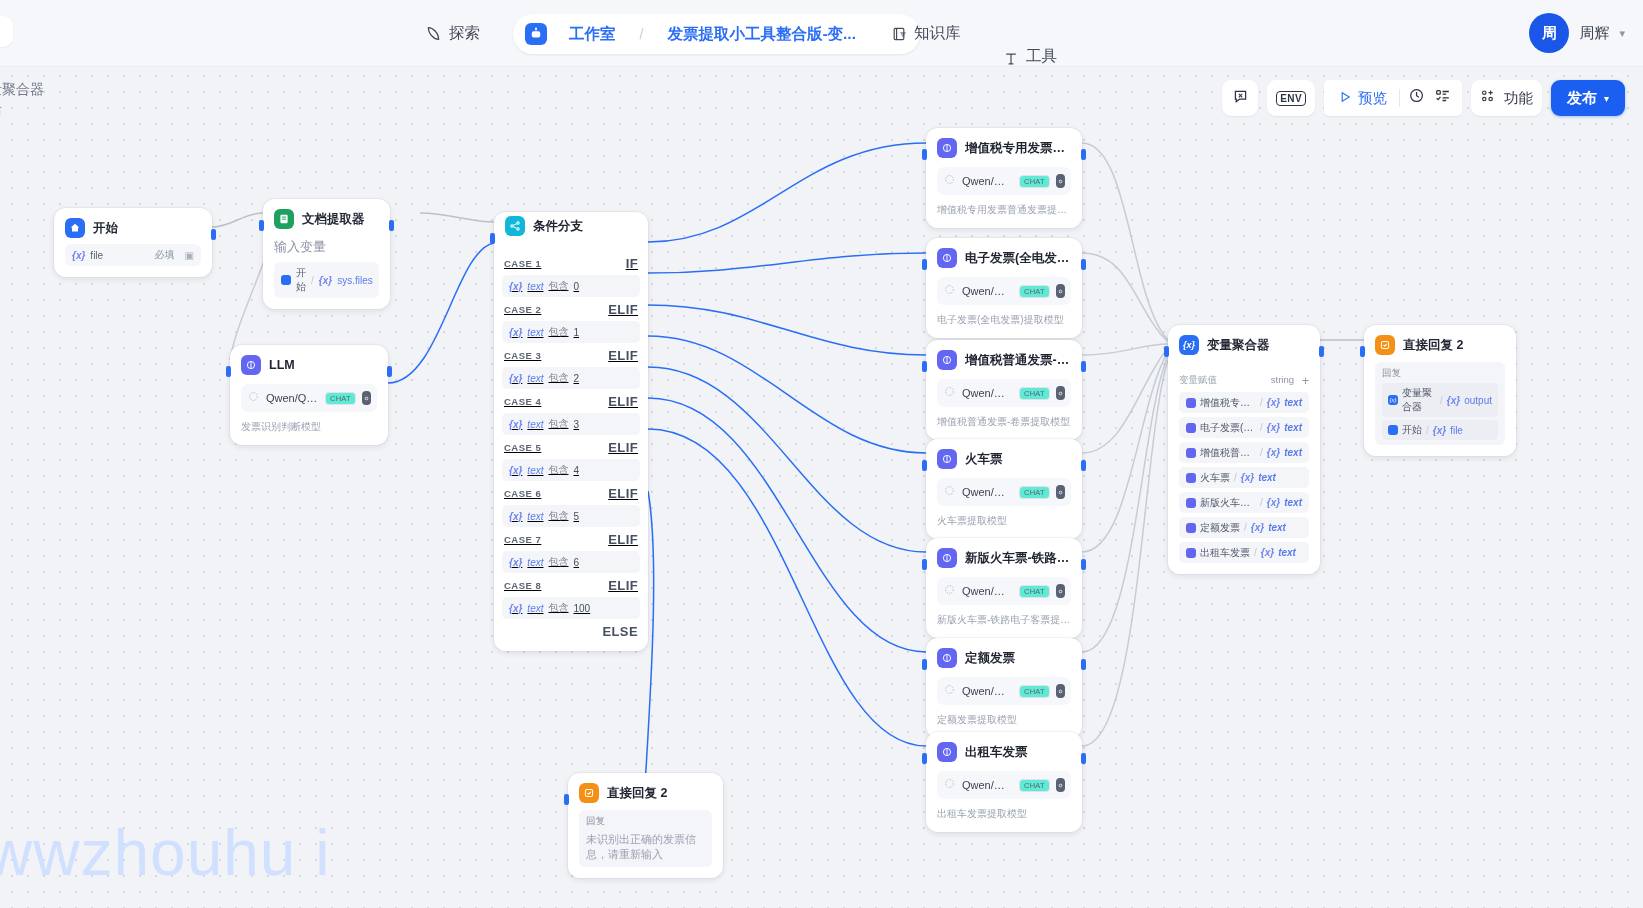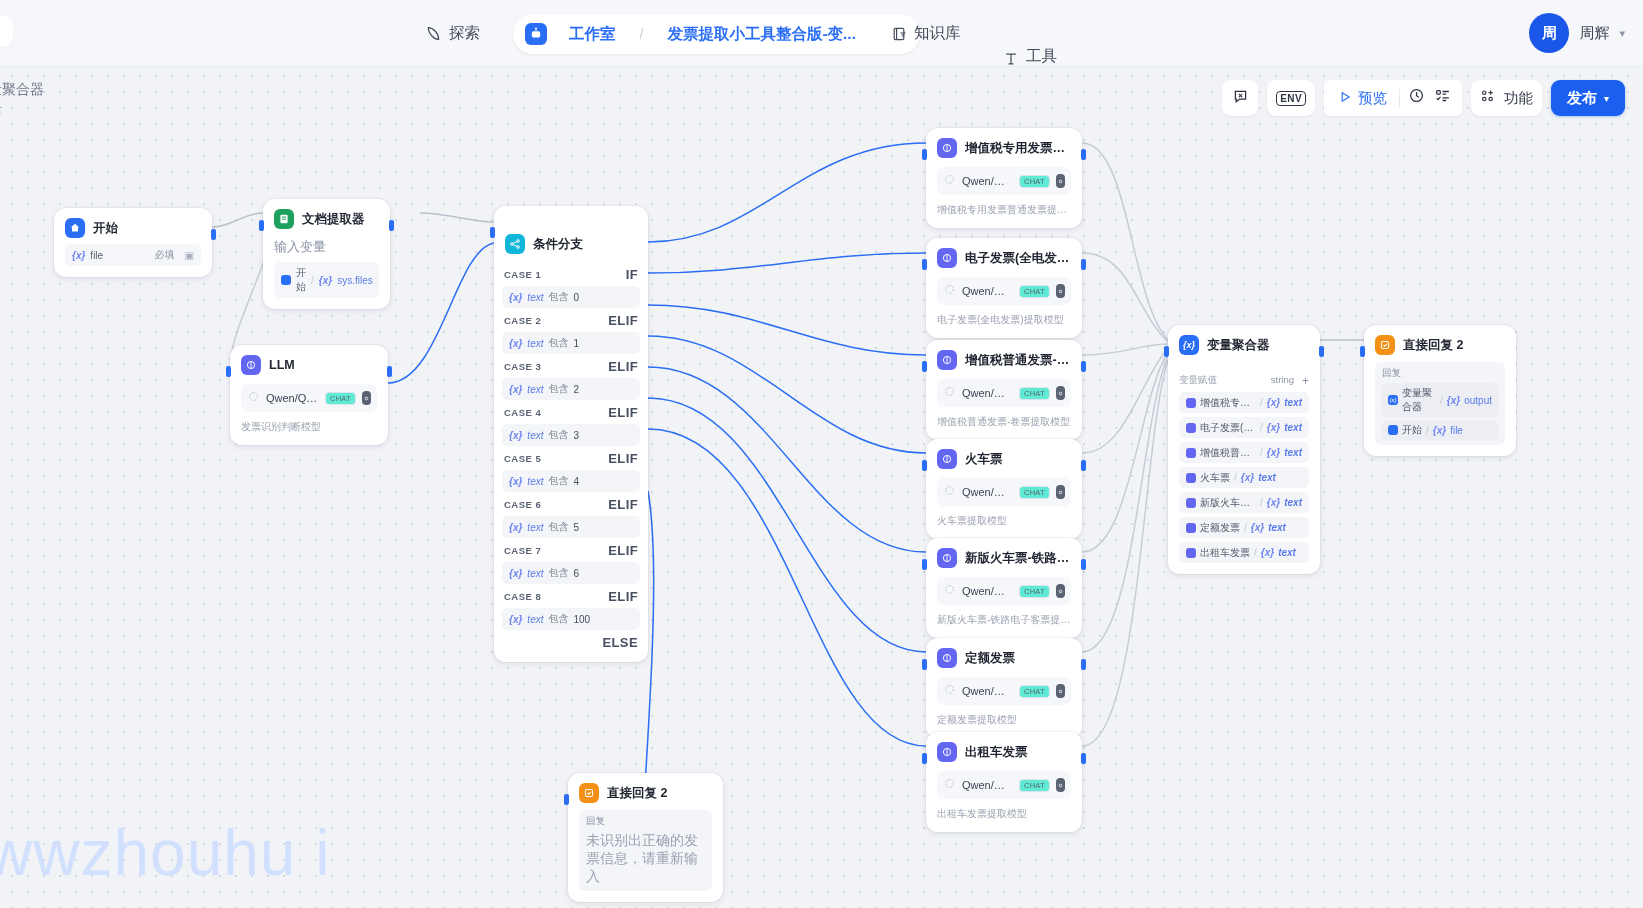--- a/index.html
+++ b/index.html
@@ -108,21 +108,21 @@
                 padding: 1px 4px; background: #5eead4; letter-spacing: .3px; }
   .eye { width: 14px; height: 14px; border-radius: 4px; background: #5a6172;
          display: flex; align-items: center; justify-content: center; }
 
   
   .port { position: absolute; width: 5px; height: 11px; border-radius: 2px; background: #2a6ef5; top: 21px; }
   .port.l { left: -4px; }
   .port.r { right: -4px; }
 
   
-  #cond-body { margin-top: 8px; }
+  #cond-body { margin-top: 15px; text-decoration: underline; }
   .case-label { display: flex; align-items: center; font-size: 9.5px; font-weight: 700;
                 color: #5b6374; letter-spacing: .5px; padding: 5px 2px 4px; }
   .case-op { margin-left: auto; font-size: 13px; font-weight: 700; color: #475061; letter-spacing: .4px; }
   .case-cond { background: #f4f5f9; border-radius: 5px; padding: 4px 7px; font-size: 10px;
                color: #5d6577; display: flex; gap: 5px; align-items: center; }
   .case-cond .k { color: #7b838f; }
   .case-cond .t { color: #5b7ce8; font-style: italic; }
   .case-cond .v { color: #454c5b; }
 
   
@@ -135,21 +135,21 @@
   .agg-item .sl { color: #c2c8d2; }
   .agg-item .tx { color: #5b7ce8; font-style: italic; font-weight: 700; }
   .mini-ico { width: 10px; height: 10px; border-radius: 3px; background: #6366f1;
               display: inline-flex; align-items: center; justify-content: center; flex: 0 0 auto; }
 
   
   .ans-box { background: #f4f5f9; border-radius: 6px; padding: 5px 7px; margin-top: 7px; }
   .ans-lbl { font-size: 9.5px; color: #868e9e; margin-bottom: 3px; }
   .ans-row { display: flex; align-items: center; gap: 4px; background: #eceef4; border-radius: 5px;
              padding: 3px 6px; margin-top: 3px; font-size: 10px; color: #4e5768; }
-  .ans-text { font-size: 14px; color: #9aa1b0; margin-top: 4px; }
+  .ans-text { font-size: 11px; color: #9aa1b0; margin-top: 4px; }
 
   
   #watermark { position: absolute; left: -14px; bottom: 18px; font-size: 64px; color: #cfe0ff;
                font-weight: 400; letter-spacing: 1px; z-index: 30; opacity: .95;
                font-family: "Liberation Sans", sans-serif; }
 
   svg.edges { position: absolute; inset: 0; width: 1643px; height: 908px; z-index: 10; pointer-events: none; }
 </style>
 </head>
 <body>
@@ -371,21 +371,21 @@
       <span class="chat-badge">CHAT</span>
       <span class="eye">
         <svg width="9" height="9" viewBox="0 0 20 20" fill="none" stroke="#fff" stroke-width="1.8">
             <circle cx="10" cy="10" r="3"></circle>
           </svg>
       </span>
     </div>
     <div class="n-desc">发票识别判断模型</div>
   </div>
 
-  <div class="node" id="n-cond" style="left:494px; top:206px; width:154px; padding:28px 8px 8px;">
+  <div class="node" id="n-cond" style="left:494px; top:212px; width:154px; padding:4px 8px 8px;">
     <div class="port l"></div>
     <div class="node-head" style="padding-left:3px">
       <span class="n-ico" style="background:#12b6d8">
         <svg width="12" height="12" viewBox="0 0 20 20" fill="none" stroke="#fff" stroke-width="1.7">
             <circle cx="5" cy="10" r="2"></circle>
             <circle cx="15" cy="5" r="2"></circle>
             <circle cx="15" cy="15" r="2"></circle>
             <path d="M7 9l6-3M7 11l6 3"></path>
           </svg>
       </span>

